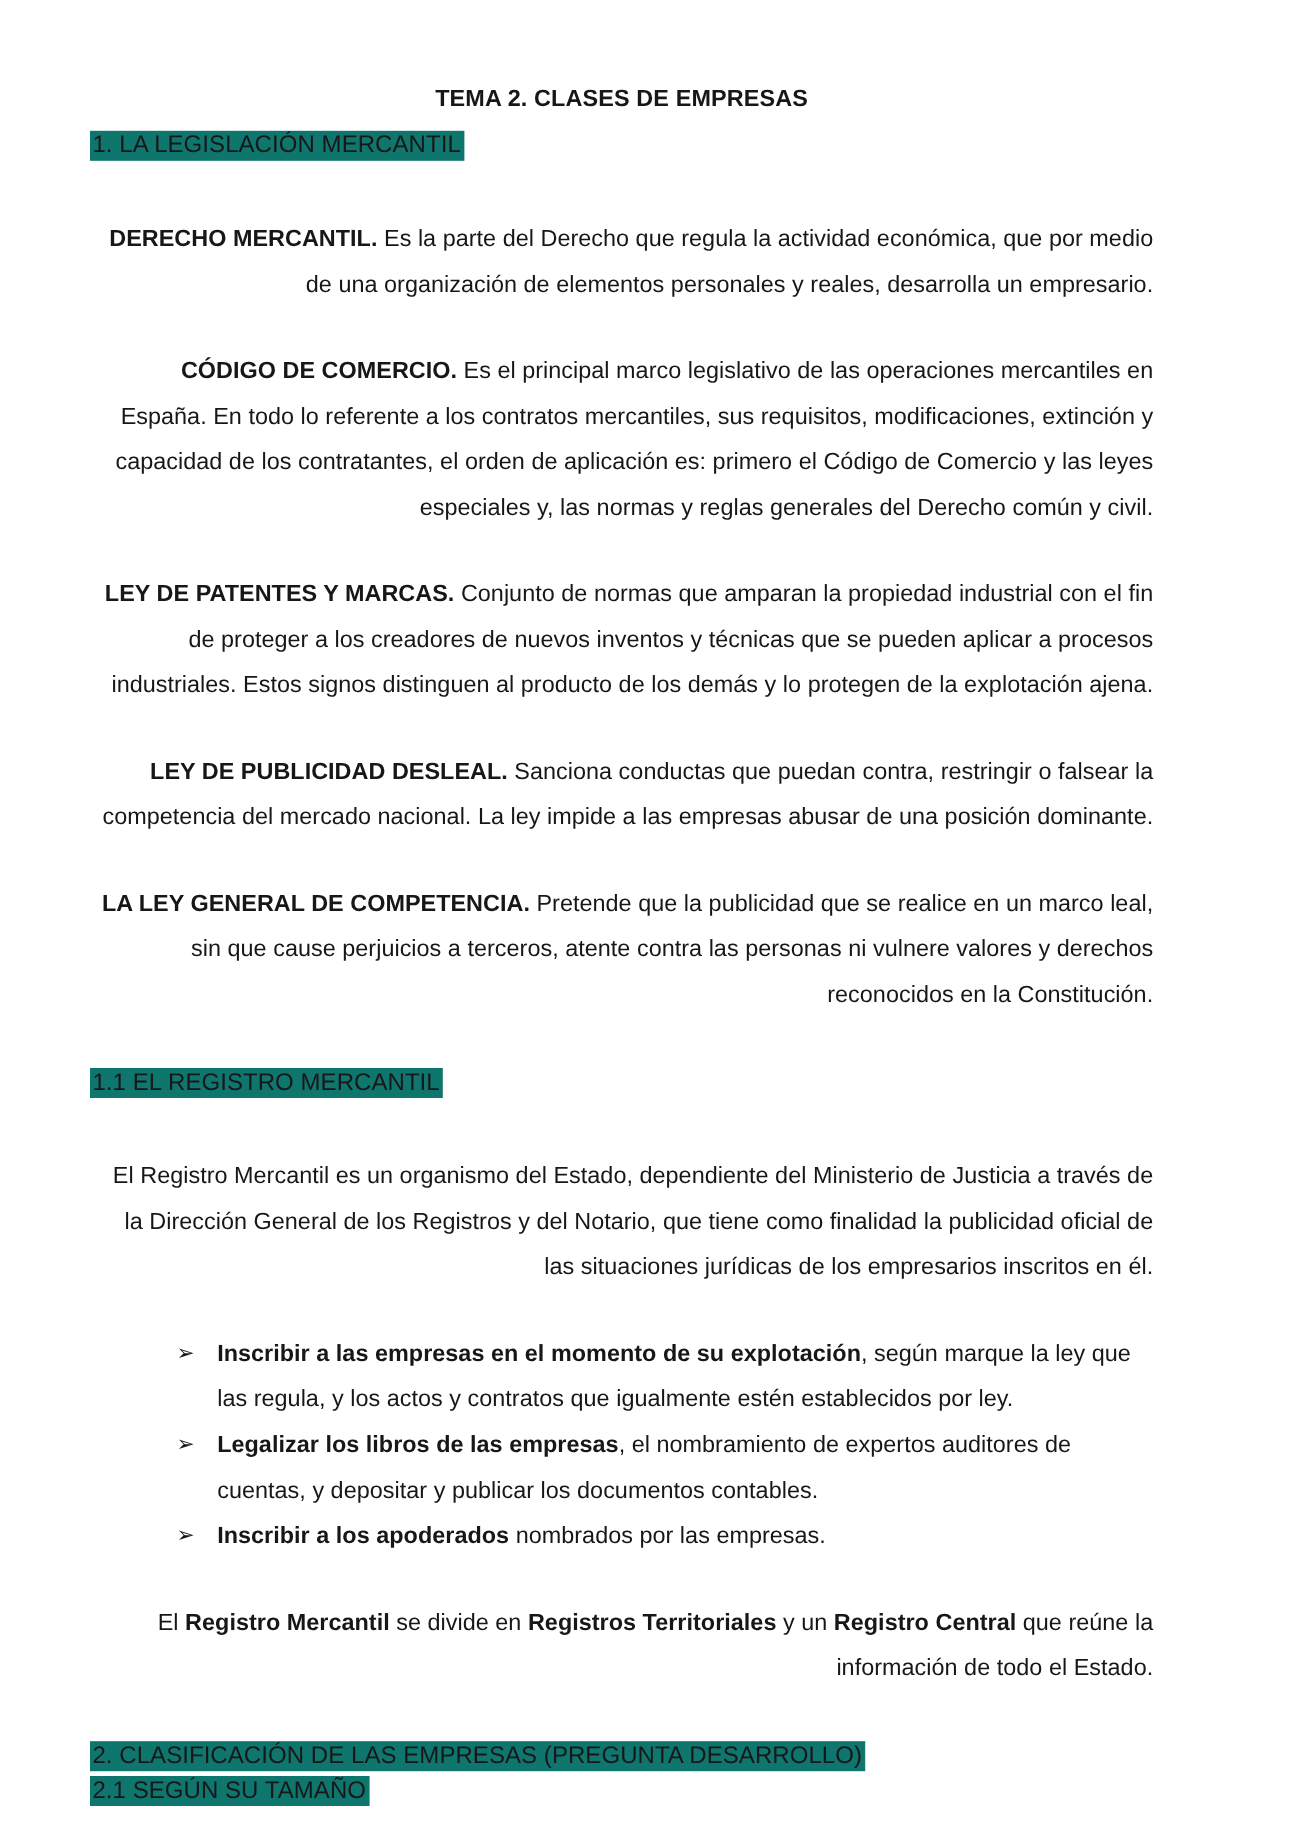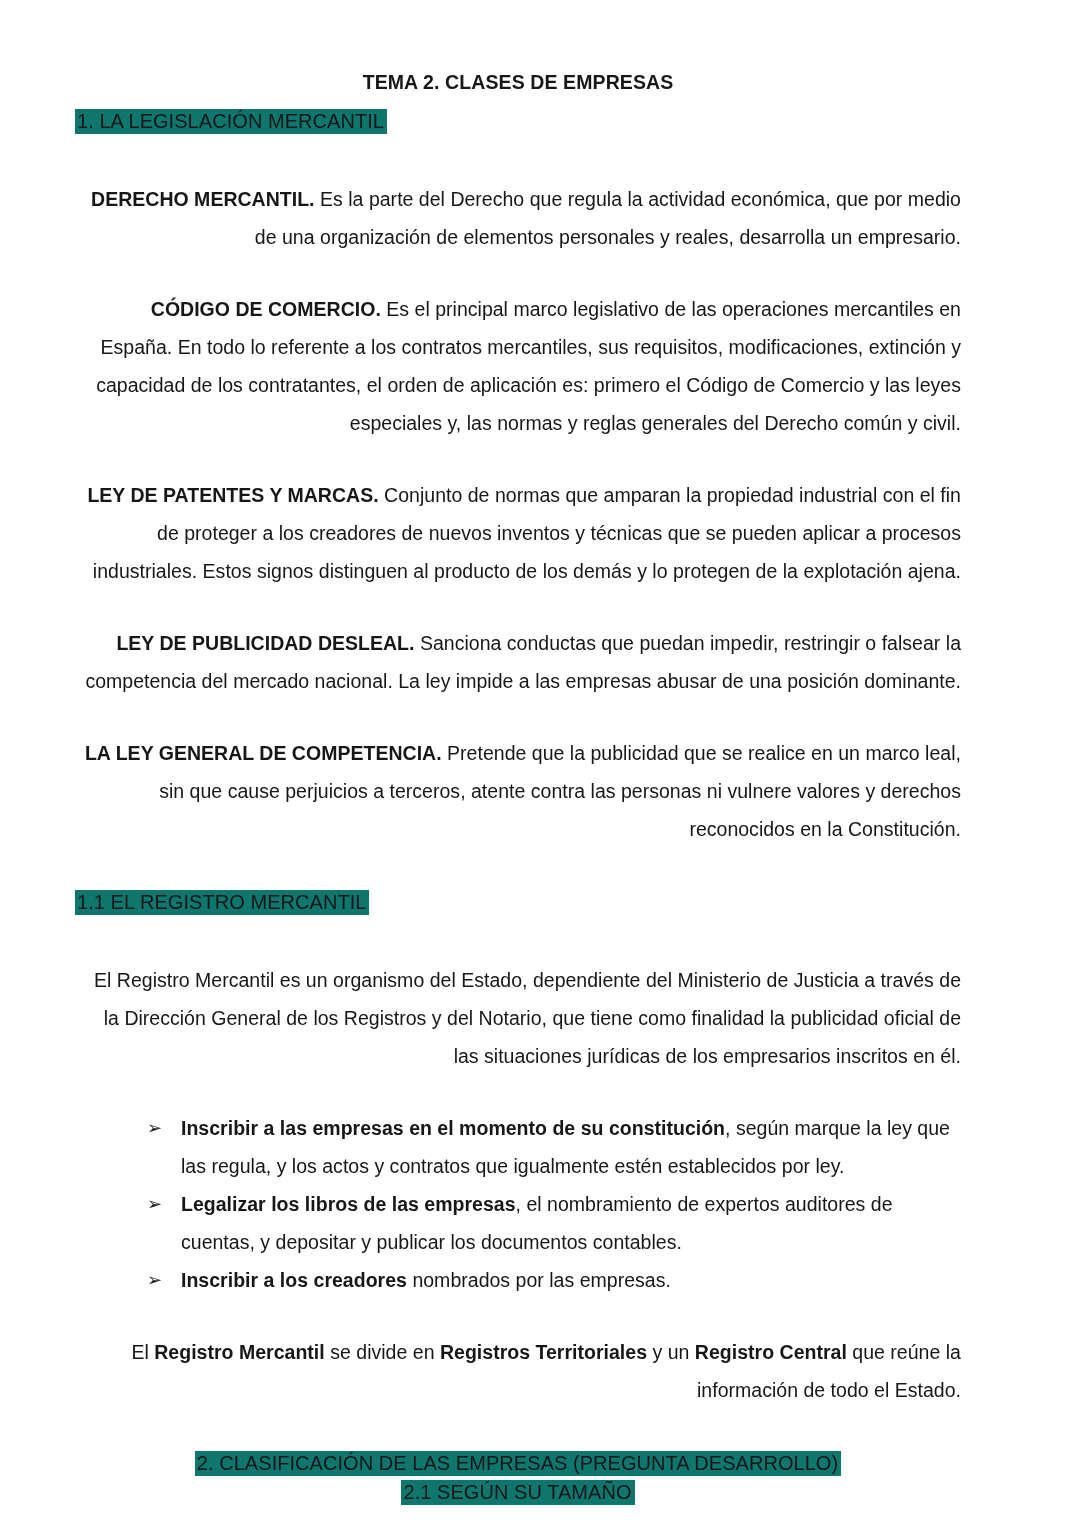--- a/index.html
+++ b/index.html
@@ -72,21 +72,21 @@
     letter-spacing: .02px;
   }
   ul.arrow-list > li .bullet-glyph {
     position: absolute;
     left: 72px;
     top: 0;
     font-size: 18px;
     line-height: 38px;
     font-family: "DejaVu Sans", sans-serif;
   }
-  .sec2-headings .hl-heading { line-height: 1.42; text-align: center; }
+  .sec2-headings .hl-heading { line-height: 1.42; }
 </style>
 </head>
 <body>
 
 <div class="page">
 
   <h1 class="doc-title">TEMA 2. CLASES DE EMPRESAS</h1>
 
   <div class="heading-block">
     <div class="hl-heading"><span class="hl">1. LA LEGISLACIÓN MERCANTIL</span></div>
@@ -99,43 +99,43 @@
   <div class="gap-md"></div>
 
   <p class="body-par"><b>CÓDIGO DE COMERCIO.</b><span> Es el principal marco legislativo de las operaciones mercantiles en España. En todo lo referente a los contratos mercantiles, sus requisitos, modificaciones, extinción y capacidad de los contratantes, el orden de aplicación es: primero el Código de Comercio y las leyes especiales y, las normas y reglas generales del Derecho común y civil.</span></p>
 
   <div class="gap-md"></div>
 
   <p class="body-par"><b>LEY DE PATENTES Y MARCAS.</b><span> Conjunto de normas que amparan la propiedad industrial con el fin de proteger a los creadores de nuevos inventos y técnicas que se pueden aplicar a procesos industriales. Estos signos distinguen al producto de los demás y lo protegen de la explotación ajena.</span></p>
 
   <div class="gap-md"></div>
 
-  <p class="body-par"><b>LEY DE PUBLICIDAD DESLEAL.</b><span> Sanciona conductas que puedan impedir, restringir o falsear la competencia del mercado nacional. La ley impide a las empresas abusar de una posición dominante.</span></p>
+  <p class="body-par"><b>LEY DE PUBLICIDAD DESLEAL.</b><span> Sanciona conductas que puedan contra, restringir o falsear la competencia del mercado nacional. La ley impide a las empresas abusar de una posición dominante.</span></p>
 
   <div class="gap-md"></div>
 
   <p class="body-par"><b>LA LEY GENERAL DE COMPETENCIA.</b><span> Pretende que la publicidad que se realice en un marco leal, sin que cause perjuicios a terceros, atente contra las personas ni vulnere valores y derechos reconocidos en la Constitución.</span></p>
 
   <div class="gap-lg"></div>
 
   <div class="heading-block">
     <div class="hl-heading"><span class="hl">1.1 EL REGISTRO MERCANTIL</span></div>
   </div>
 
   <div class="gap-lg"></div>
 
   <p class="body-par">El Registro Mercantil es un organismo del Estado, dependiente del Ministerio de Justicia a través de la Dirección General de los Registros y del Notario, que tiene como finalidad la publicidad oficial de las situaciones jurídicas de los empresarios inscritos en él.</p>
 
   <div class="gap-md"></div>
 
 
   <ul class="arrow-list">
-    <li><span class="bullet-glyph">➢</span><b>Inscribir a las empresas en el momento de su constitución</b><span>, según marque la ley que las regula, y los actos y contratos que igualmente estén establecidos por ley.</span></li>
+    <li><span class="bullet-glyph">➢</span><b>Inscribir a las empresas en el momento de su explotación</b><span>, según marque la ley que las regula, y los actos y contratos que igualmente estén establecidos por ley.</span></li>
     <li><span class="bullet-glyph">➢</span><b>Legalizar los libros de las empresas</b><span>, el nombramiento de expertos auditores de cuentas, y depositar y publicar los documentos contables.</span></li>
-    <li><span class="bullet-glyph">➢</span><b>Inscribir a los creadores</b><span> nombrados por las empresas.</span></li>
+    <li><span class="bullet-glyph">➢</span><b>Inscribir a los apoderados</b><span> nombrados por las empresas.</span></li>
   </ul>
 
   <div class="gap-md"></div>
 
   <p class="body-par"><span>El </span><b>Registro Mercantil</b><span> se divide en </span><b>Registros Territoriales</b><span> y un </span><b>Registro Central</b><span> que reúne la información de todo el Estado.</span></p>
 
   <div class="gap-lg"></div>
 
   <div class="sec2-headings">
     <div class="hl-heading"><span class="hl">2. CLASIFICACIÓN DE LAS EMPRESAS (PREGUNTA DESARROLLO)</span></div>

